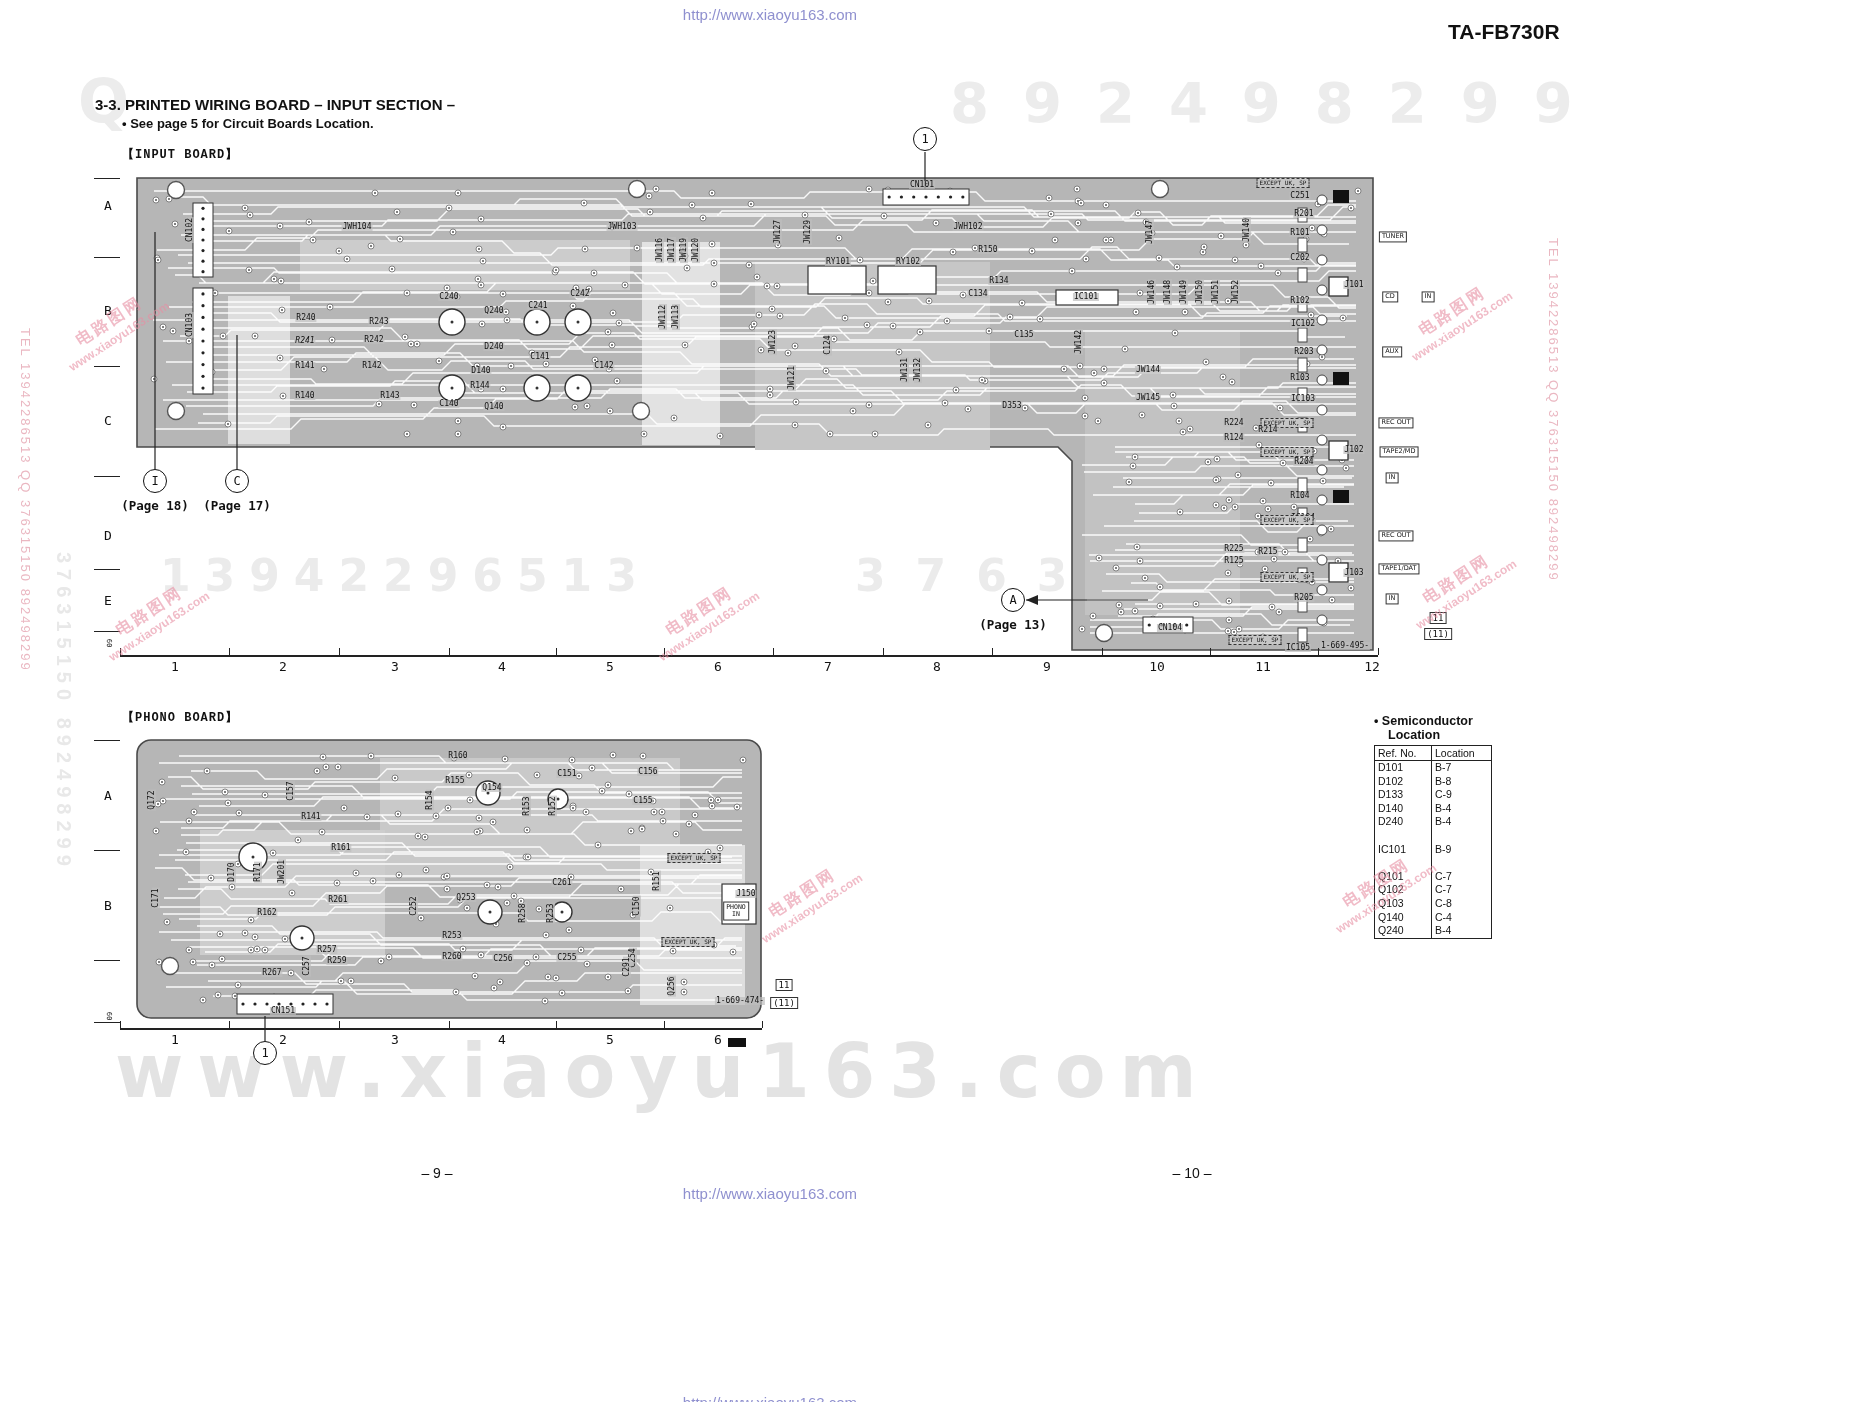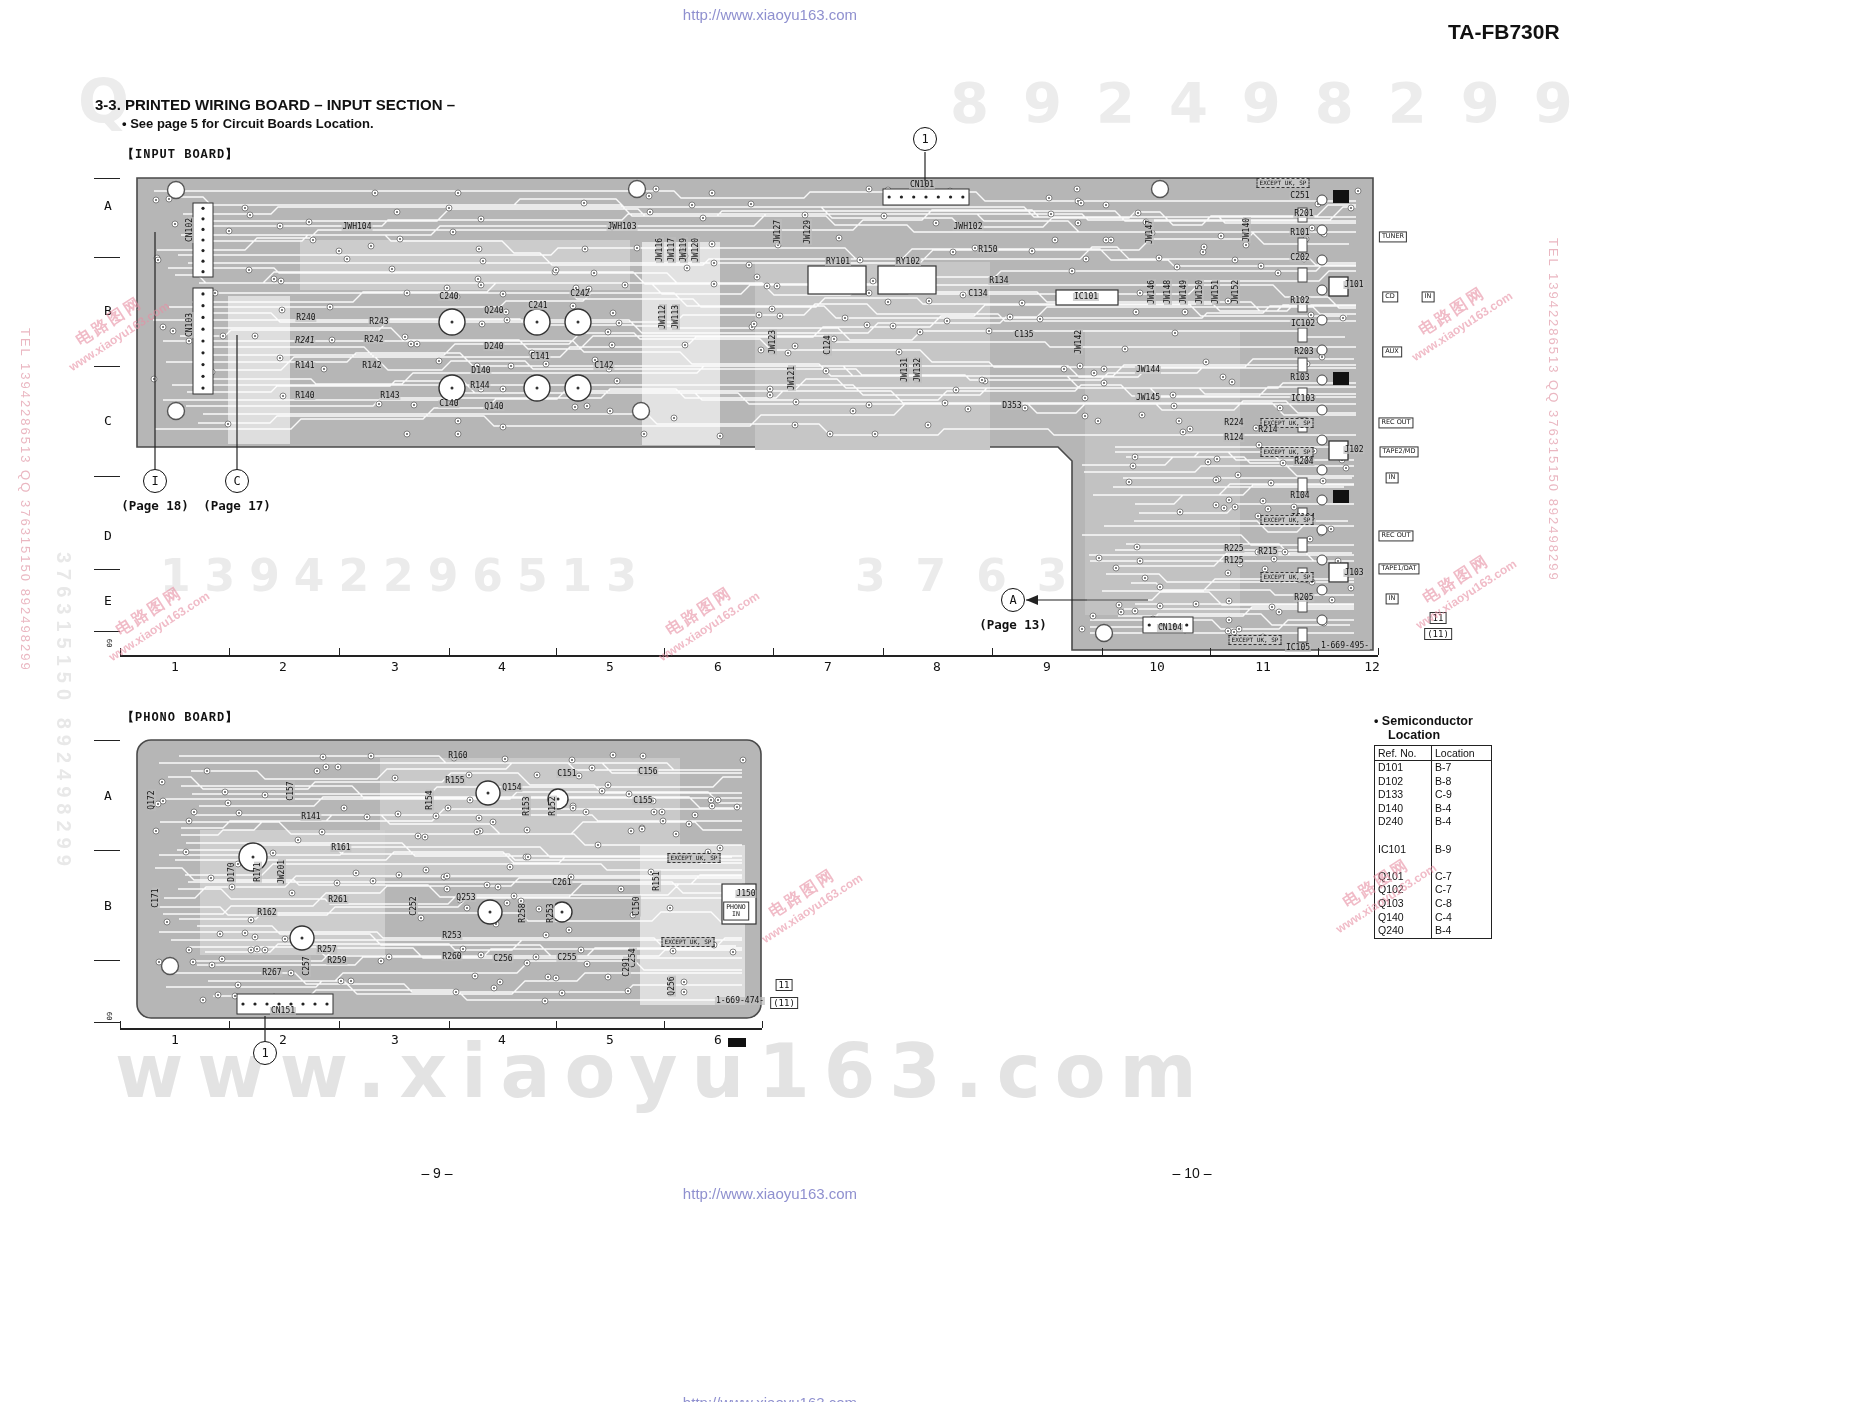--- a/index.html
+++ b/index.html
@@ -1279,21 +1279,21 @@
     <div class="comp-label" style="left: 1354px; top: 573px;">J103</div>
     <div class="comp-label dashed" style="left: 1255px; top: 640px;">EXCEPT UK, SP</div>
     <div class="comp-label" style="left: 1298px; top: 648px;">IC105</div>
     <div class="comp-label" style="left: 1170px; top: 628px;">CN104</div>
     <div class="comp-label" style="left: 1345px; top: 646px;">1-669-495-</div>
     <div class="comp-label" style="left: 458px; top: 756px;">R160</div>
     <div class="comp-label" style="left: 455px; top: 781px;">R155</div>
     <div class="comp-label" style="left: 567px; top: 774px;">C151</div>
     <div class="comp-label" style="left: 648px; top: 772px;">C156</div>
     <div class="comp-label" style="left: 643px; top: 801px;">C155</div>
-    <div class="comp-label" style="left: 512px; top: 788px;">Q154</div>
+    <div class="comp-label" style="left: 492px; top: 788px;">Q154</div>
     <div class="comp-label v" style="left: 527px; top: 806px;">R153</div>
     <div class="comp-label v" style="left: 553px; top: 806px;">R152</div>
     <div class="comp-label v" style="left: 430px; top: 800px;">R154</div>
     <div class="comp-label v" style="left: 291px; top: 791px;">C157</div>
     <div class="comp-label v" style="left: 152px; top: 800px;">Q172</div>
     <div class="comp-label v" style="left: 156px; top: 898px;">C171</div>
     <div class="comp-label" style="left: 311px; top: 817px;">R141</div>
     <div class="comp-label" style="left: 341px; top: 848px;">R161</div>
     <div class="comp-label v" style="left: 232px; top: 872px;">D170</div>
     <div class="comp-label v" style="left: 258px; top: 872px;">R171</div>

